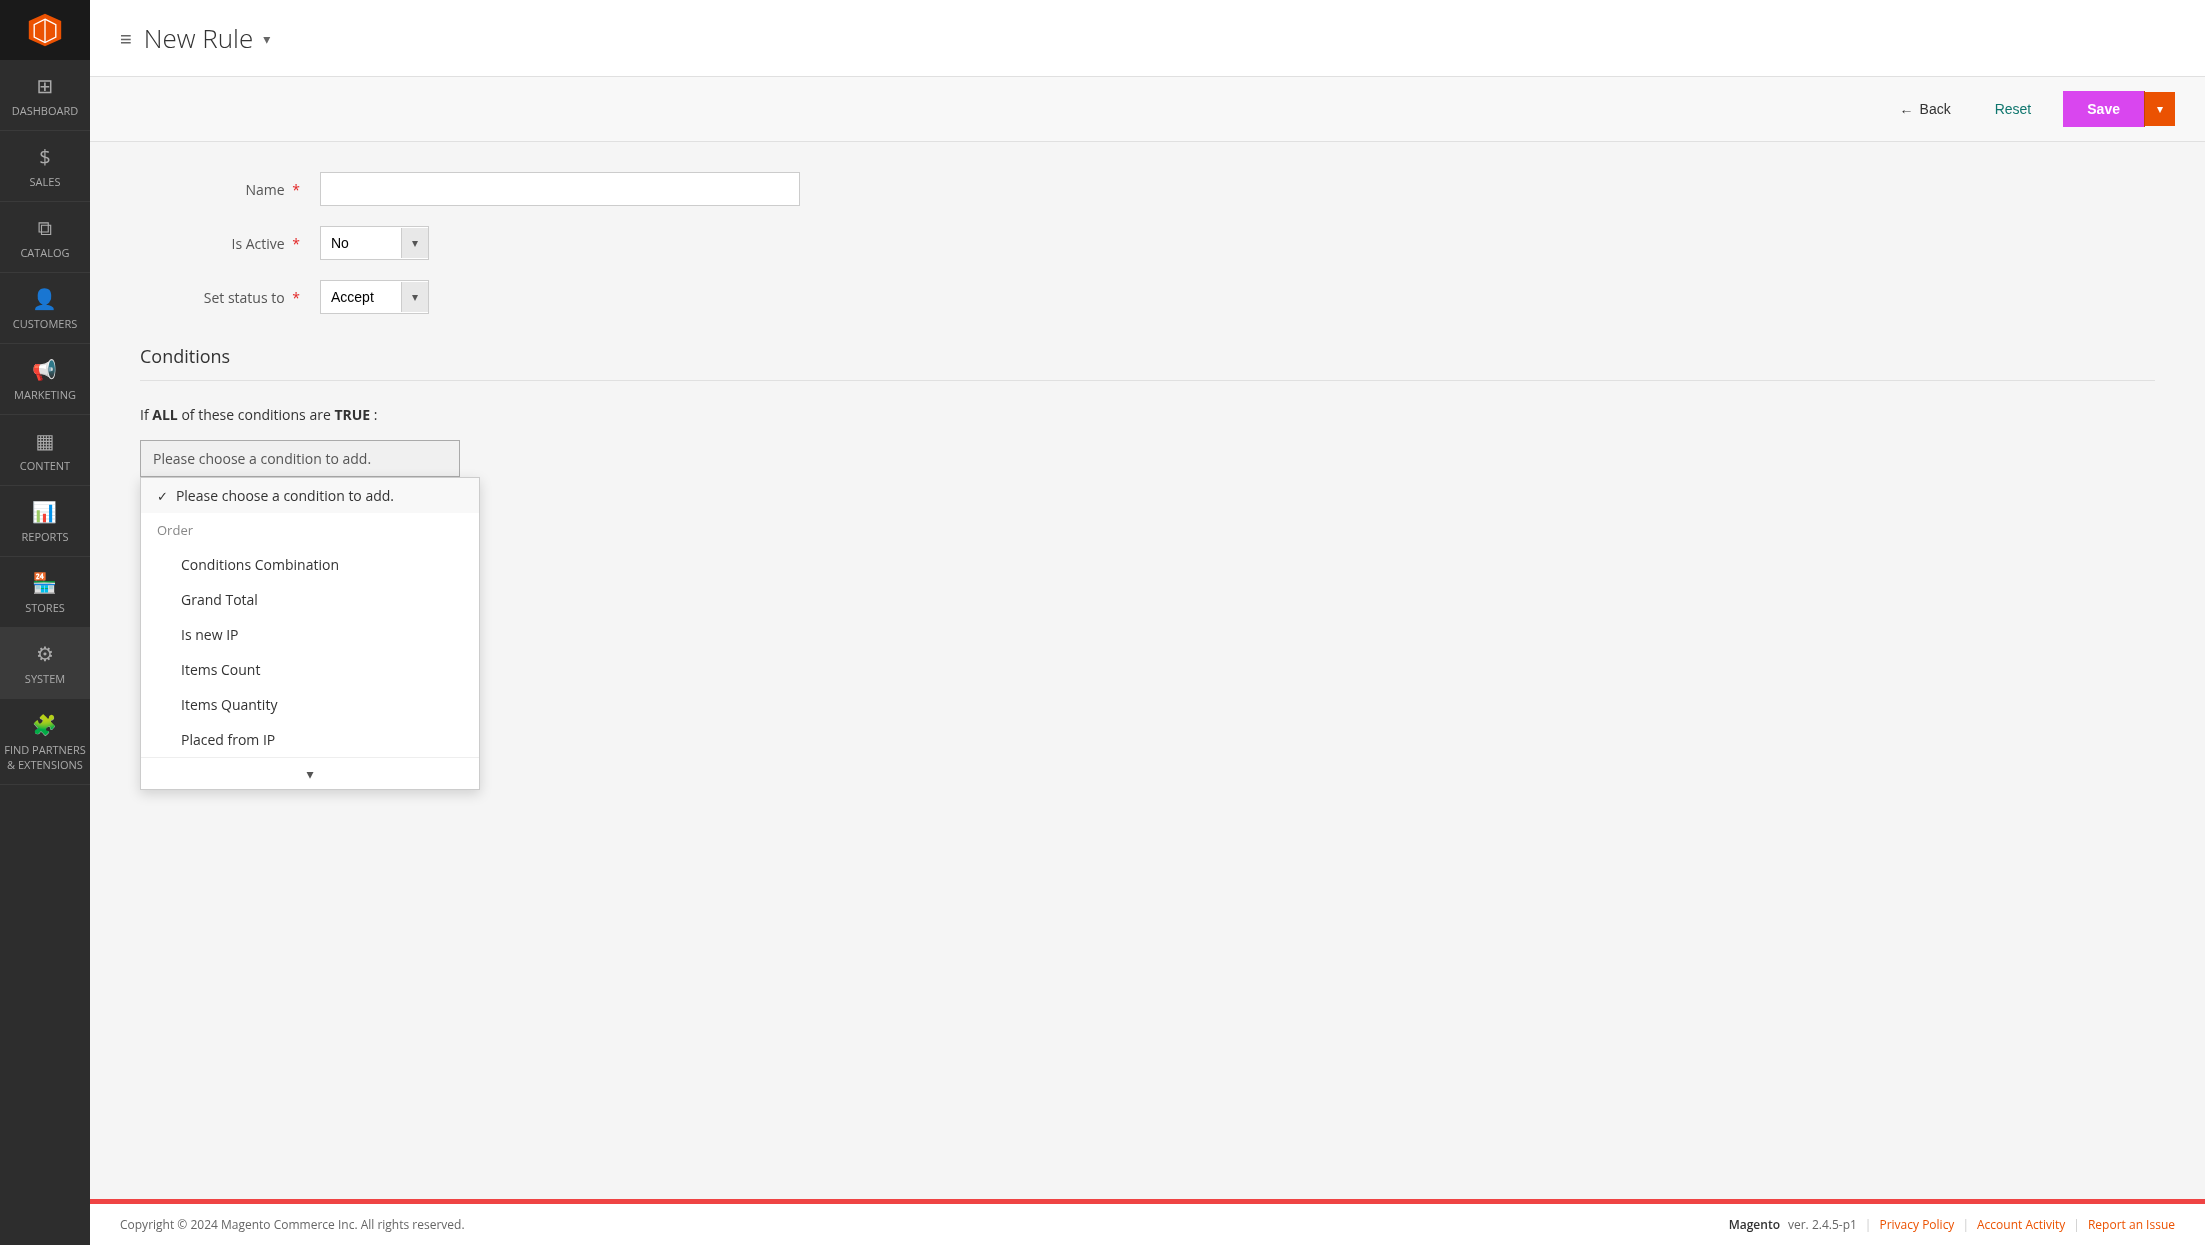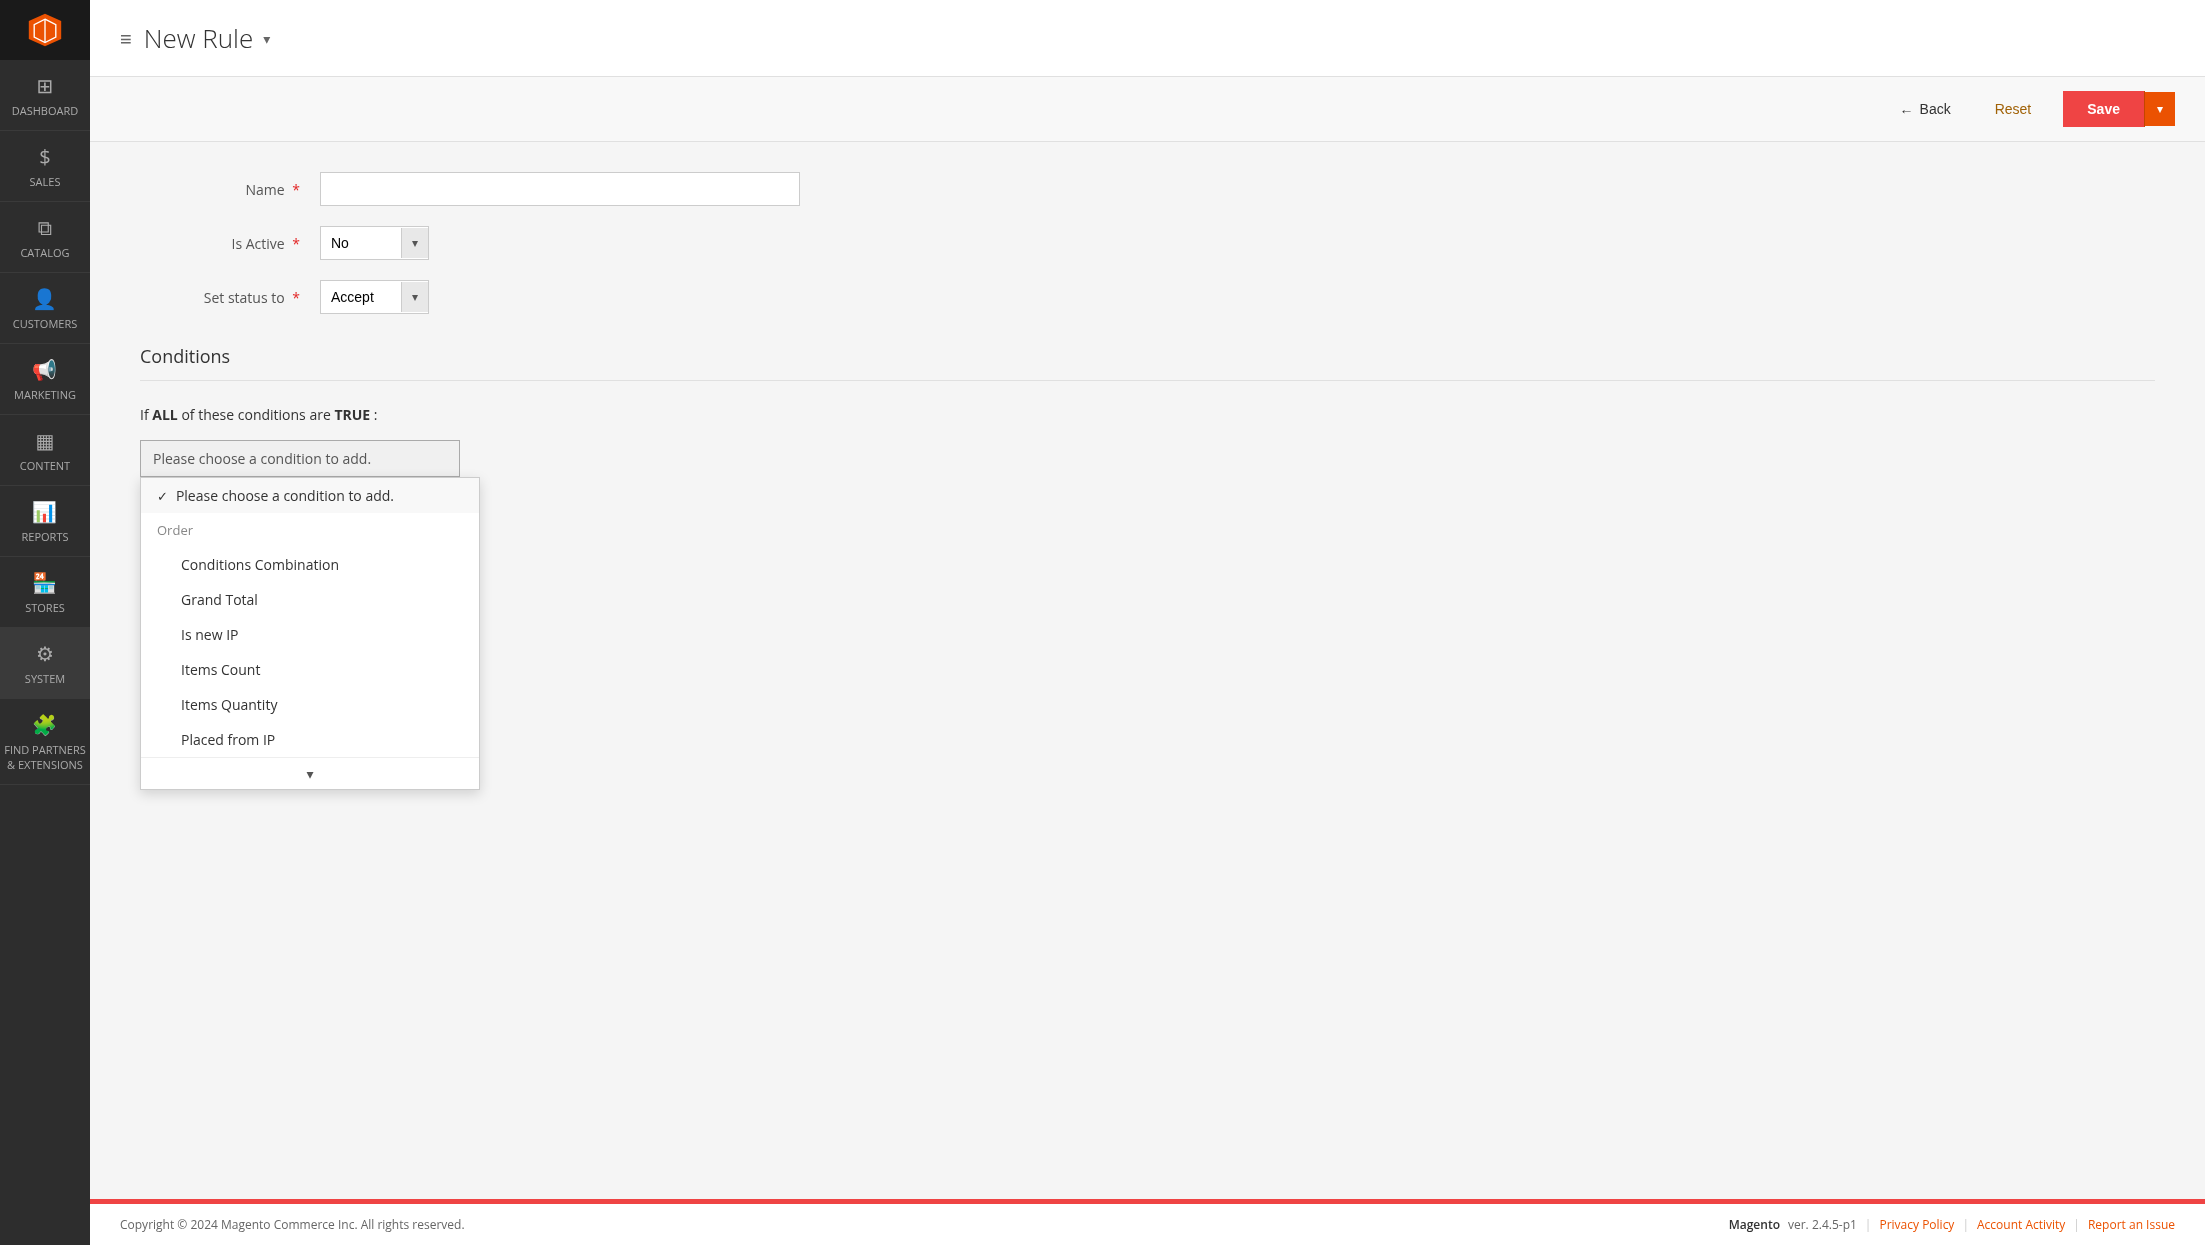--- a/index.html
+++ b/index.html
@@ -87,31 +87,31 @@
       font-size: 14px;
       cursor: pointer;
       display: flex;
       align-items: center;
       gap: 6px;
       padding: 8px 12px;
     }
     .btn-reset {
       background: none;
       border: none;
-      color: #a16207;
+      color: #0f766e;
       font-size: 14px;
       cursor: pointer;
       padding: 8px 16px;
     }
     .btn-save-group {
       display: flex;
       align-items: center;
     }
     .btn-save {
-      background: #ef4444;
+      background: #d946ef;
       color: #fff;
       border: none;
       padding: 10px 24px;
       font-size: 14px;
       font-weight: 600;
       cursor: pointer;
       border-right: 1px solid #c44400;
     }
     .btn-save-dropdown {
       background: #eb5202;

